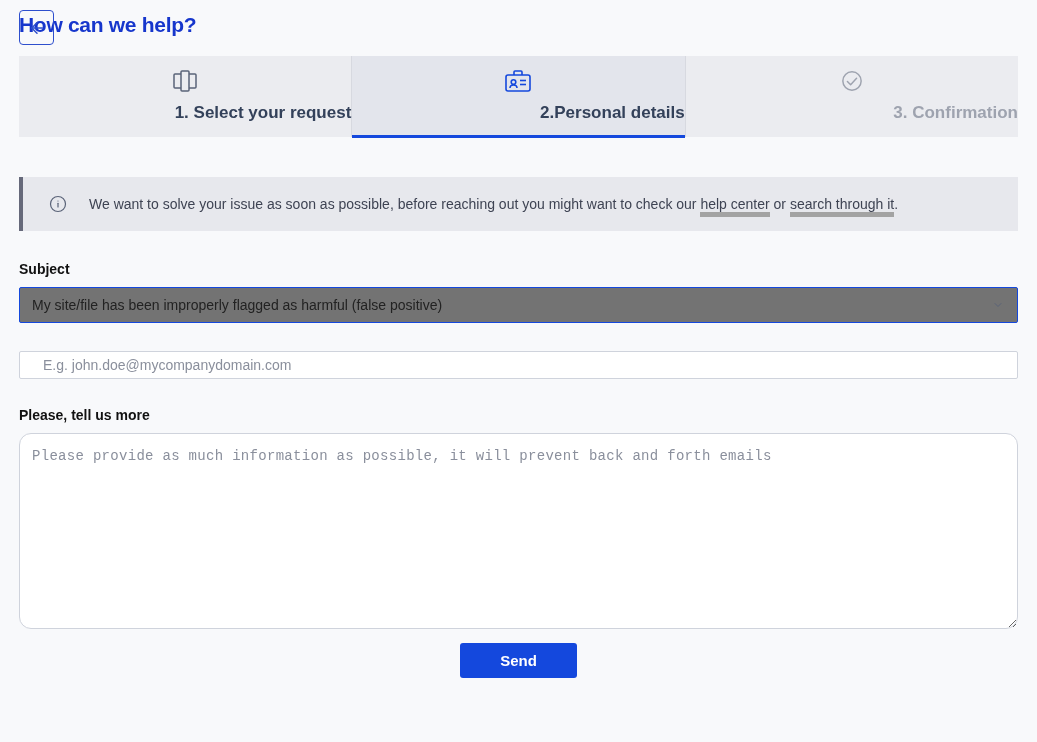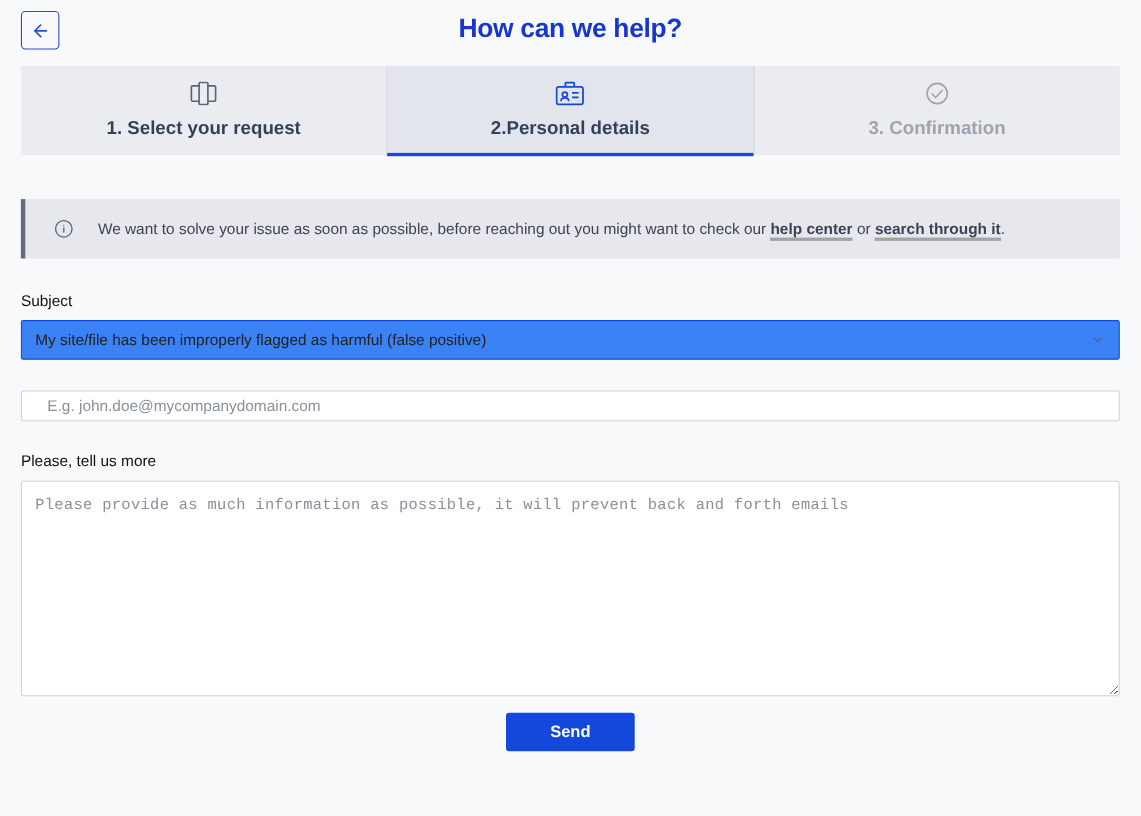--- a/index.html
+++ b/index.html
@@ -25,35 +25,35 @@
       border: 1px solid #2e4fcd;
       border-radius: 4px;
       background: transparent;
       display: flex;
       align-items: center;
       justify-content: center;
       cursor: pointer;
     }
     .back-btn svg { stroke: #2e4fcd; }
     .title {
-      text-align: center;
-      font-size: 24px;
+      text-align: left;
+      font-size: 21px;
       font-weight: 700;
       color: #1636cc;
       letter-spacing: -0.3px;
       padding-top: 3px;
     }
     .steps {
       display: flex;
       margin: 19px 19px 0 19px;
       background: #ebecf0;
     }
     .step {
       flex: 1 1 0;
-      text-align: center;
+      text-align: right;
       padding: 13px 0 14px 0;
       position: relative;
       cursor: pointer;
       border-right: 1px solid #d7d9e0;
     }
     .step:last-child { border-right: none; }
     .step .icon-wrap {
       height: 24px;
       display: flex;
       align-items: center;
@@ -87,43 +87,42 @@
       display: flex;
       align-items: center;
       padding: 18px 18px 18px 26px;
       font-size: 14px;
       color: #3e4353;
       gap: 22px;
     }
     .info-banner a {
       color: #3e4353;
       text-decoration: none;
-      border-bottom: 3px solid #a3a3a3;
-      cursor: pointer;
-      font-weight: bold;
+      border-bottom: 5px solid #a3a3a3;
+      cursor: pointer;
     }
     .form-section {
       padding: 30px 19px 0 19px;
     }
     .field-label {
       font-size: 14px;
-      font-weight: 400;
+      font-weight: 700;
       color: #111;
       margin-bottom: 10px;
       display: block;
     }
     .select-wrap {
       position: relative;
     }
     .select-box {
       width: 100%;
       height: 36px;
       border: 1px solid #1448dd;
       border-radius: 2px;
-      background: #3b82f6;
+      background: #737373;
       display: flex;
       align-items: center;
       padding: 0 36px 0 12px;
       font-size: 14px;
       color: #222;
       cursor: pointer;
     }
     .select-wrap .chev {
       position: absolute;
       right: 14px;
@@ -140,21 +139,21 @@
       padding: 0 23px;
       font-size: 14px;
       color: #222;
       outline: none;
     }
     .text-input::placeholder { color: #8a8f9c; }
     .textarea {
       width: 100%;
       height: 196px;
       border: 1px solid #cfd3dc;
-      border-radius: 2px;
+      border-radius: 12px;
       background: #fff;
       padding: 14px 12px;
       font-size: 14px;
       font-family: "Courier New", monospace;
       color: #222;
       outline: none;
       resize: both;
     }
     .textarea::placeholder {
       color: #8a8f9c;

